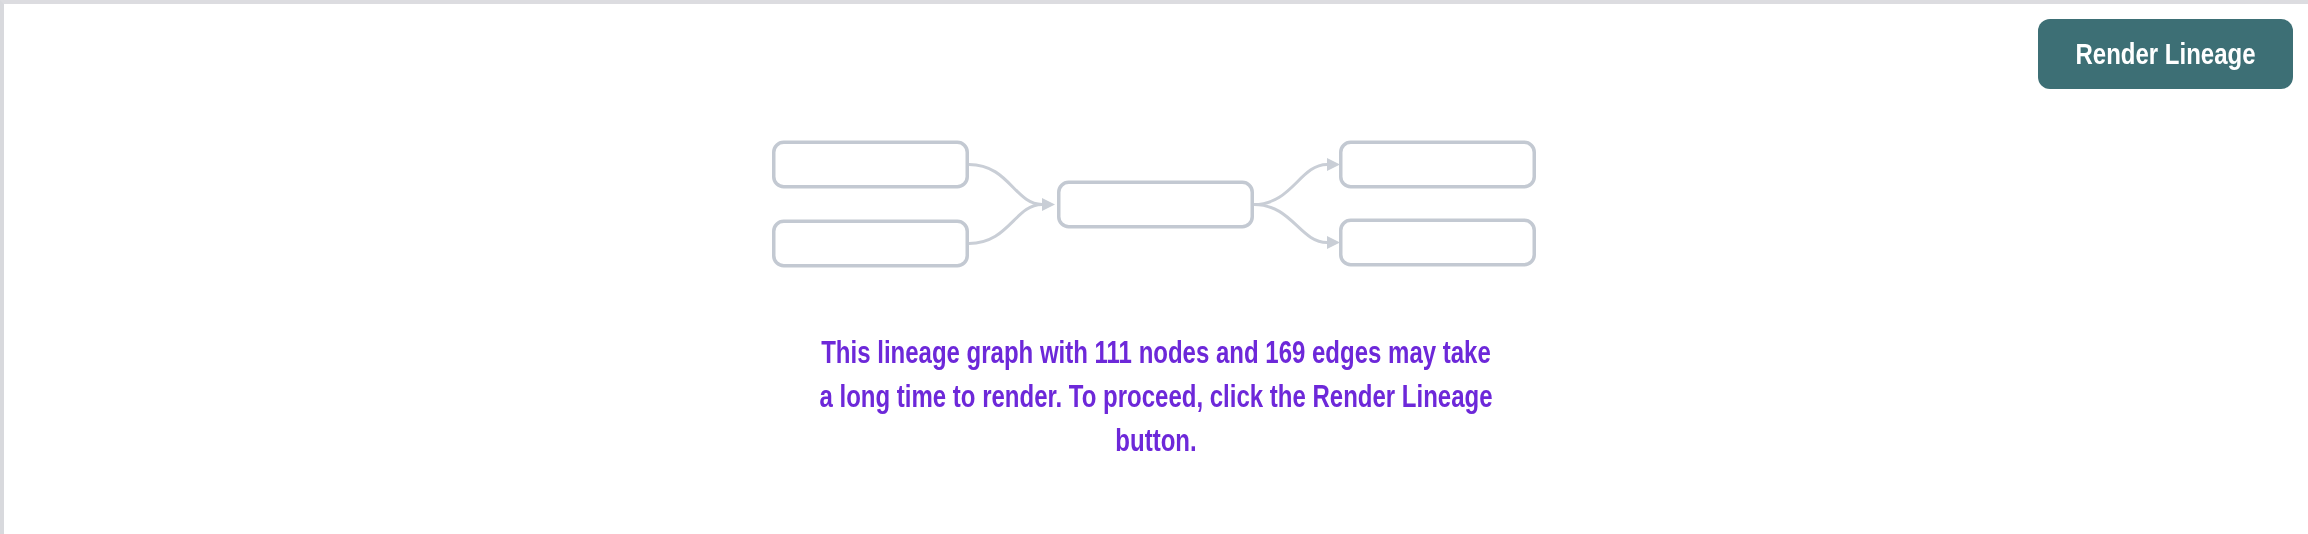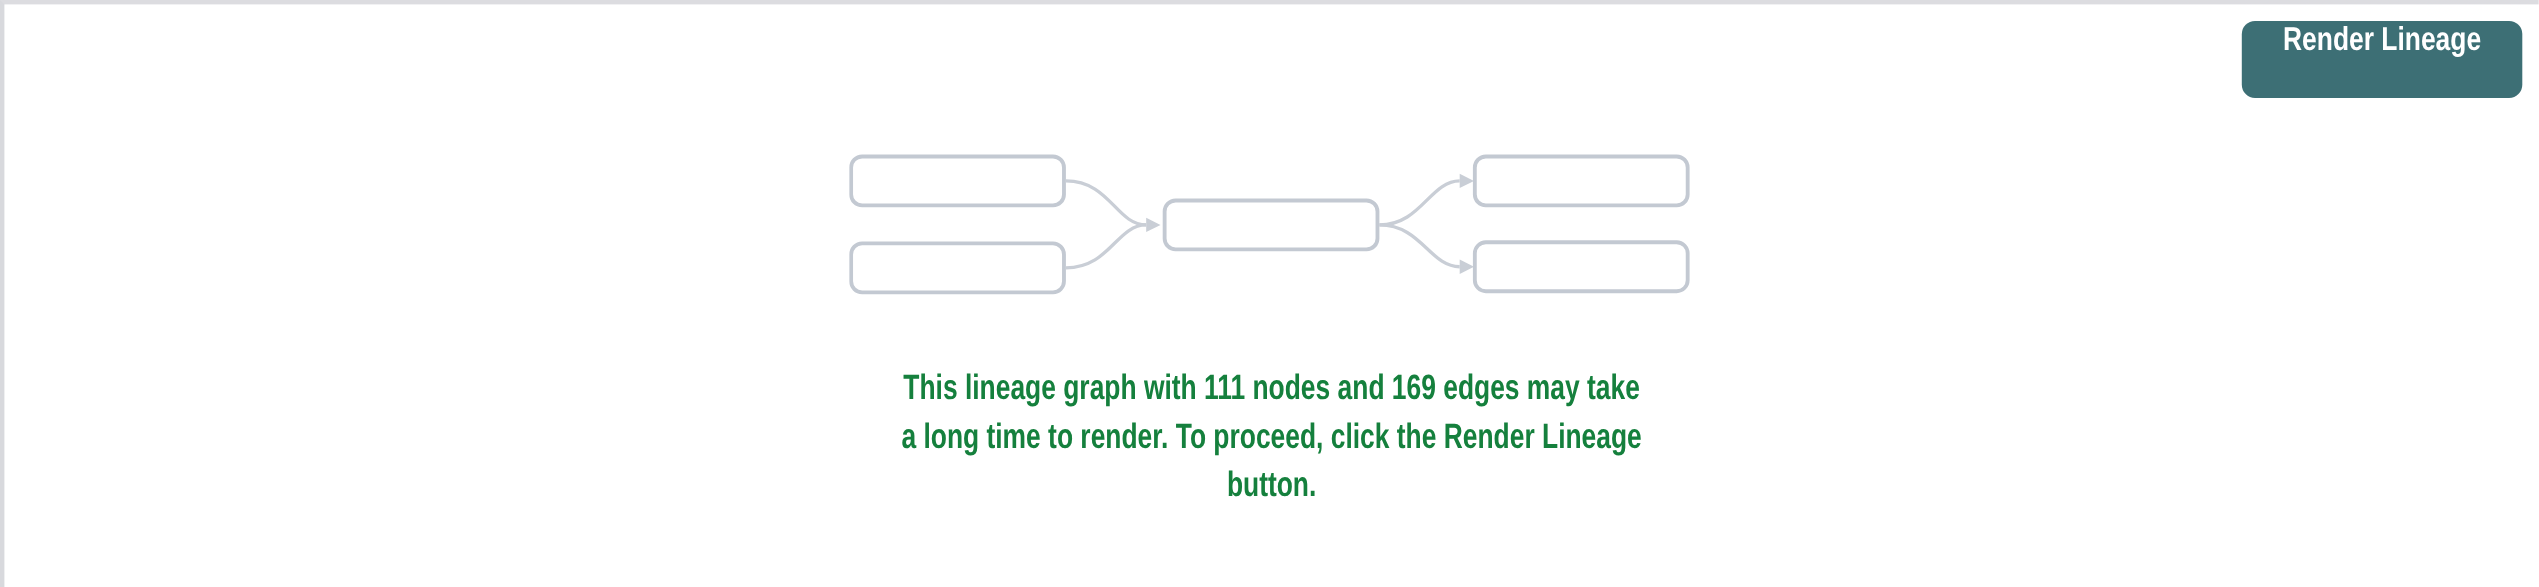--- a/index.html
+++ b/index.html
@@ -21,20 +21,21 @@
   .render-btn {
     position: absolute;
     top: 15px;
     right: 15px;
     width: 255px;
     height: 70px;
     background: #3d6f75;
     border: none;
     border-radius: 12px;
     display: flex;
+    align-items: center;
     justify-content: center;
     cursor: pointer;
     padding: 0;
   }
   .render-btn-label {
     color: #ffffff;
     font-size: 30px;
     font-weight: 700;
     white-space: nowrap;
     transform: scaleX(0.8);
@@ -47,21 +48,21 @@
     top: 134px;
     width: 766px;
     height: 132px;
   }
   .warning-message {
     position: absolute;
     left: 0;
     top: 326px;
     width: 100%;
     text-align: center;
-    color: #15803d;
+    color: #6d28d9;
     font-size: 32px;
     font-weight: 700;
     line-height: 44px;
   }
   .warning-inner {
     transform: scaleX(0.75);
     transform-origin: 50% 0%;
   }
   .msg-line {
     white-space: nowrap;

